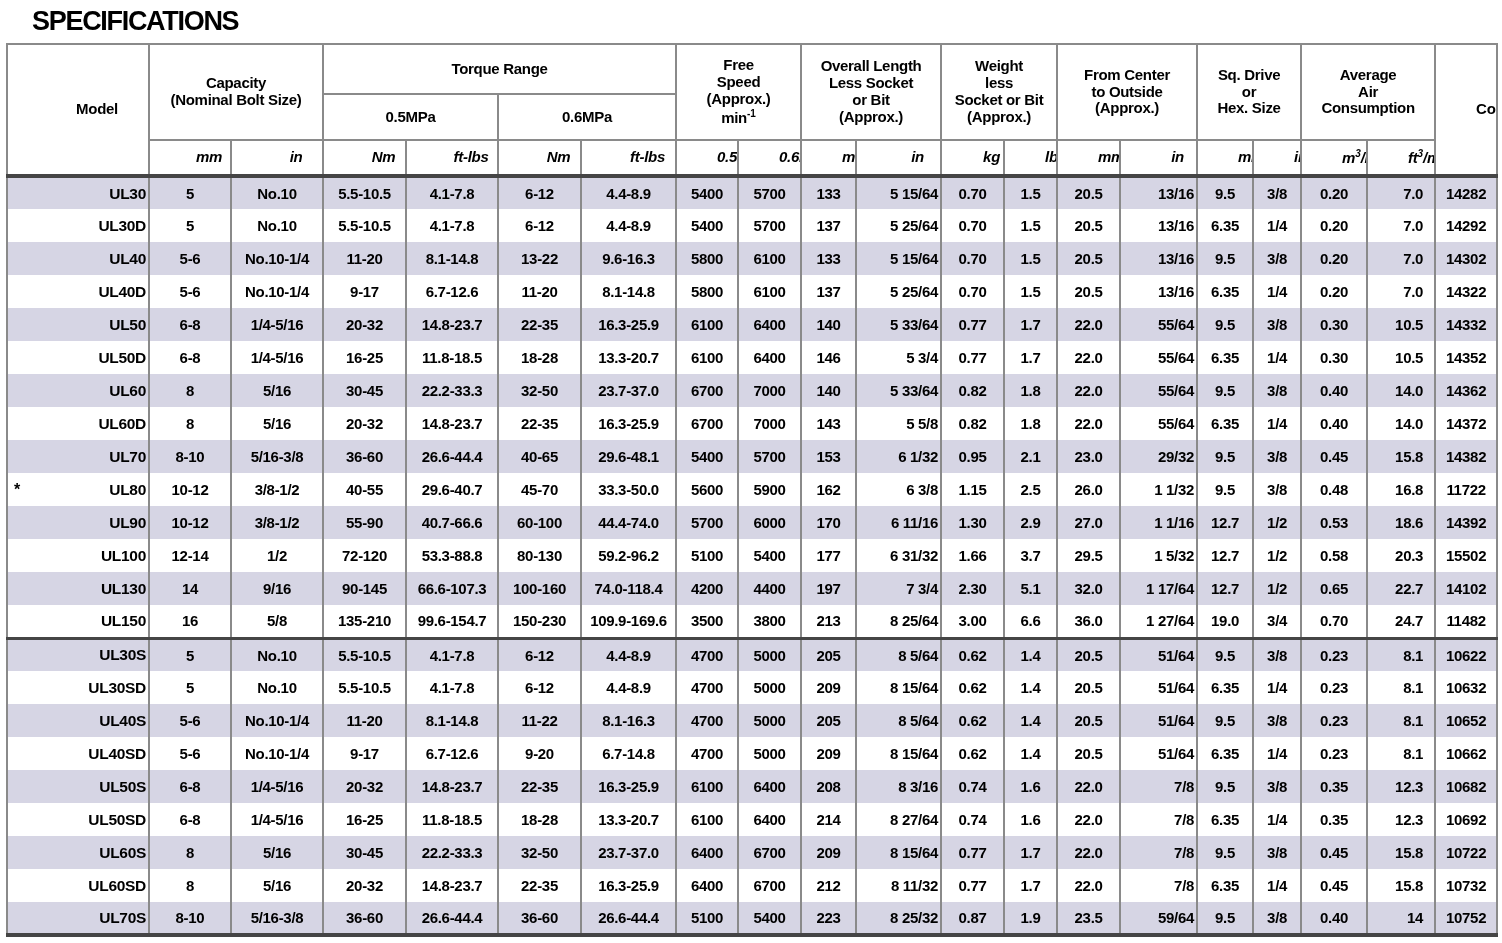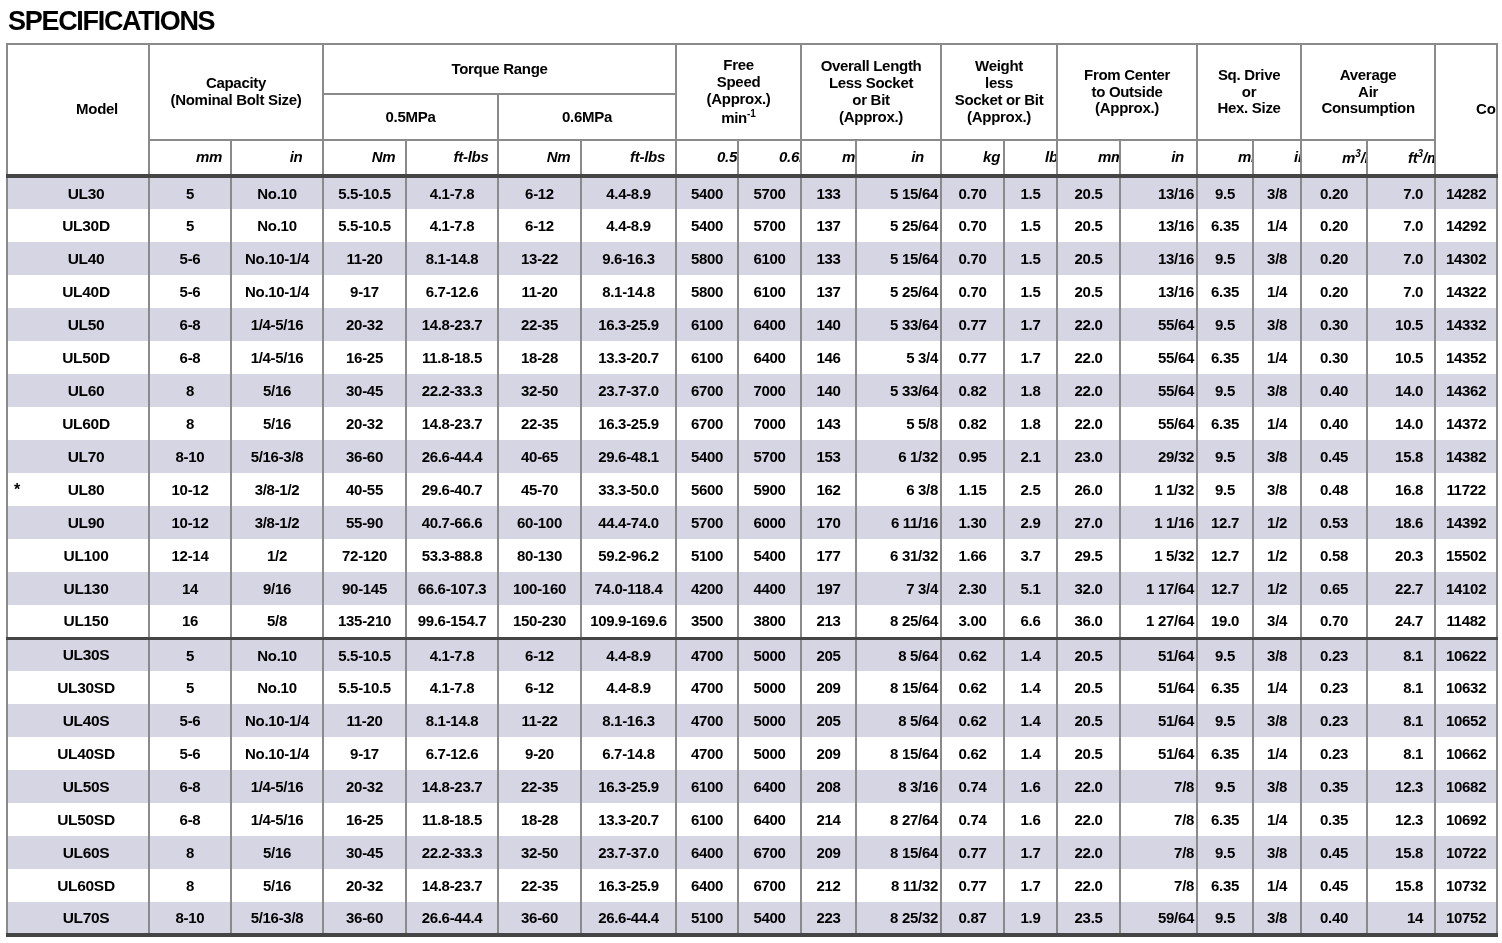--- a/index.html
+++ b/index.html
@@ -10,20 +10,21 @@
     color: #000;
     font-family: "Liberation Sans", sans-serif;
     overflow: hidden;
   }
   .topbar {
     display: flex;
     justify-content: space-between;
     align-items: flex-start;
     padding: 7px 8px 0 8px;
     height: 43px;
+    margin-left: 24px;
   }
   .page-title {
     margin: 0;
     font-size: 27px;
     font-weight: 800;
     letter-spacing: -1.3px;
     line-height: 1;
     transform: scaleY(1.05);
     transform-origin: left top;
   }
@@ -68,21 +69,21 @@
     height: 33px;
     font-weight: bold;
     font-size: 15px;
     letter-spacing: -0.3px;
     text-align: center;
     vertical-align: middle;
   }
   tbody tr.stripe td { background: #d6d5e4; }
   tbody tr.group-start td { border-top: 3px solid #454545; }
   tbody td.model {
-    text-align: center;
+    text-align: right;
     position: relative;
     padding-left: 18px;
     font-size: 15.5px;
   }
   tbody td.model .star {
     position: absolute;
     left: 6px; top: 8px;
     font-size: 16px;
   }
   

